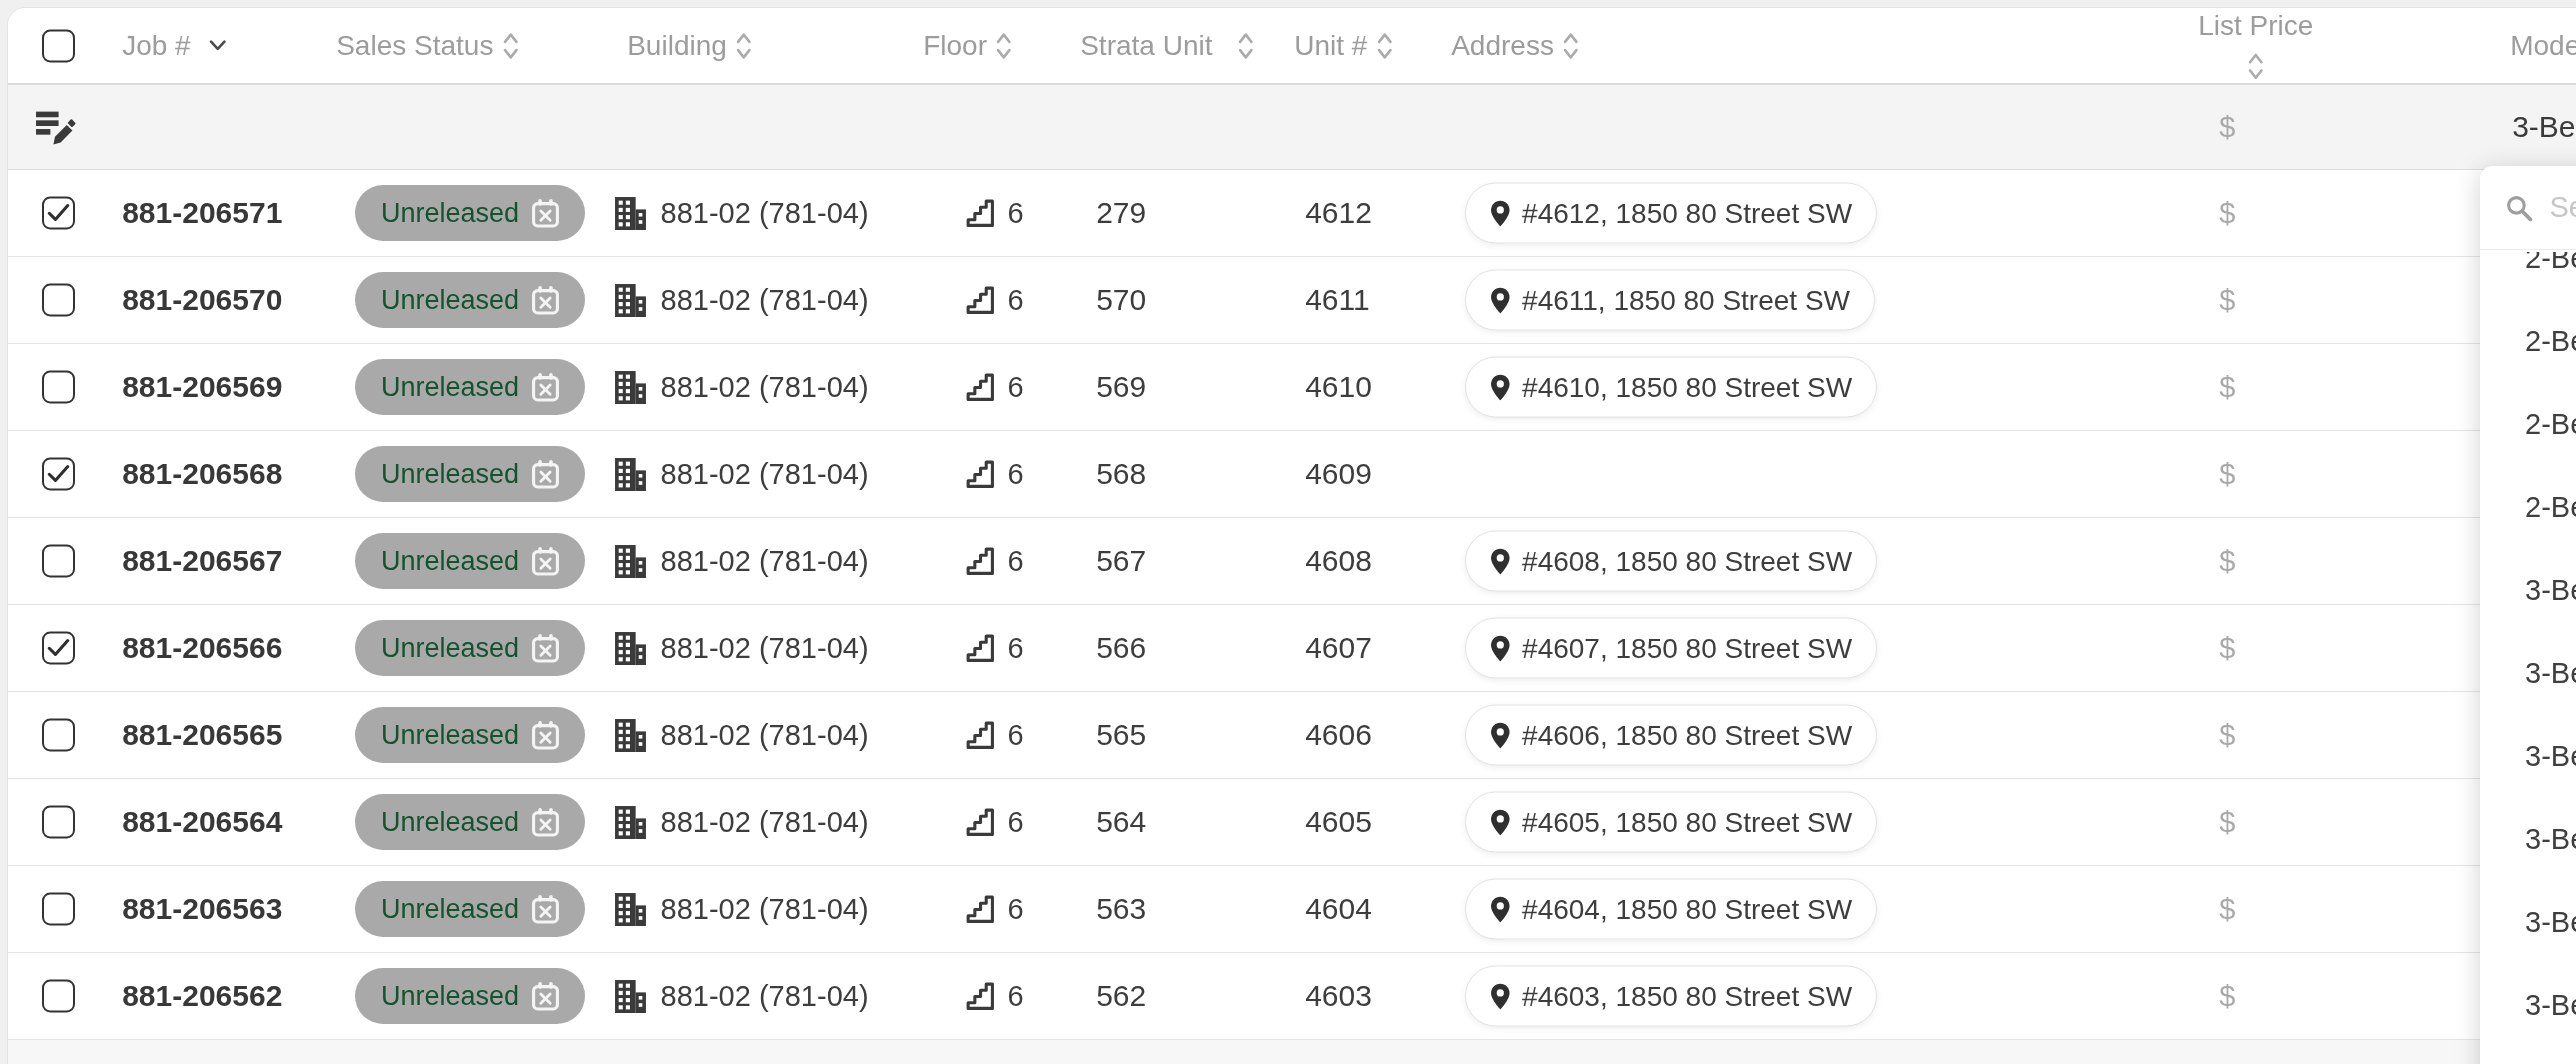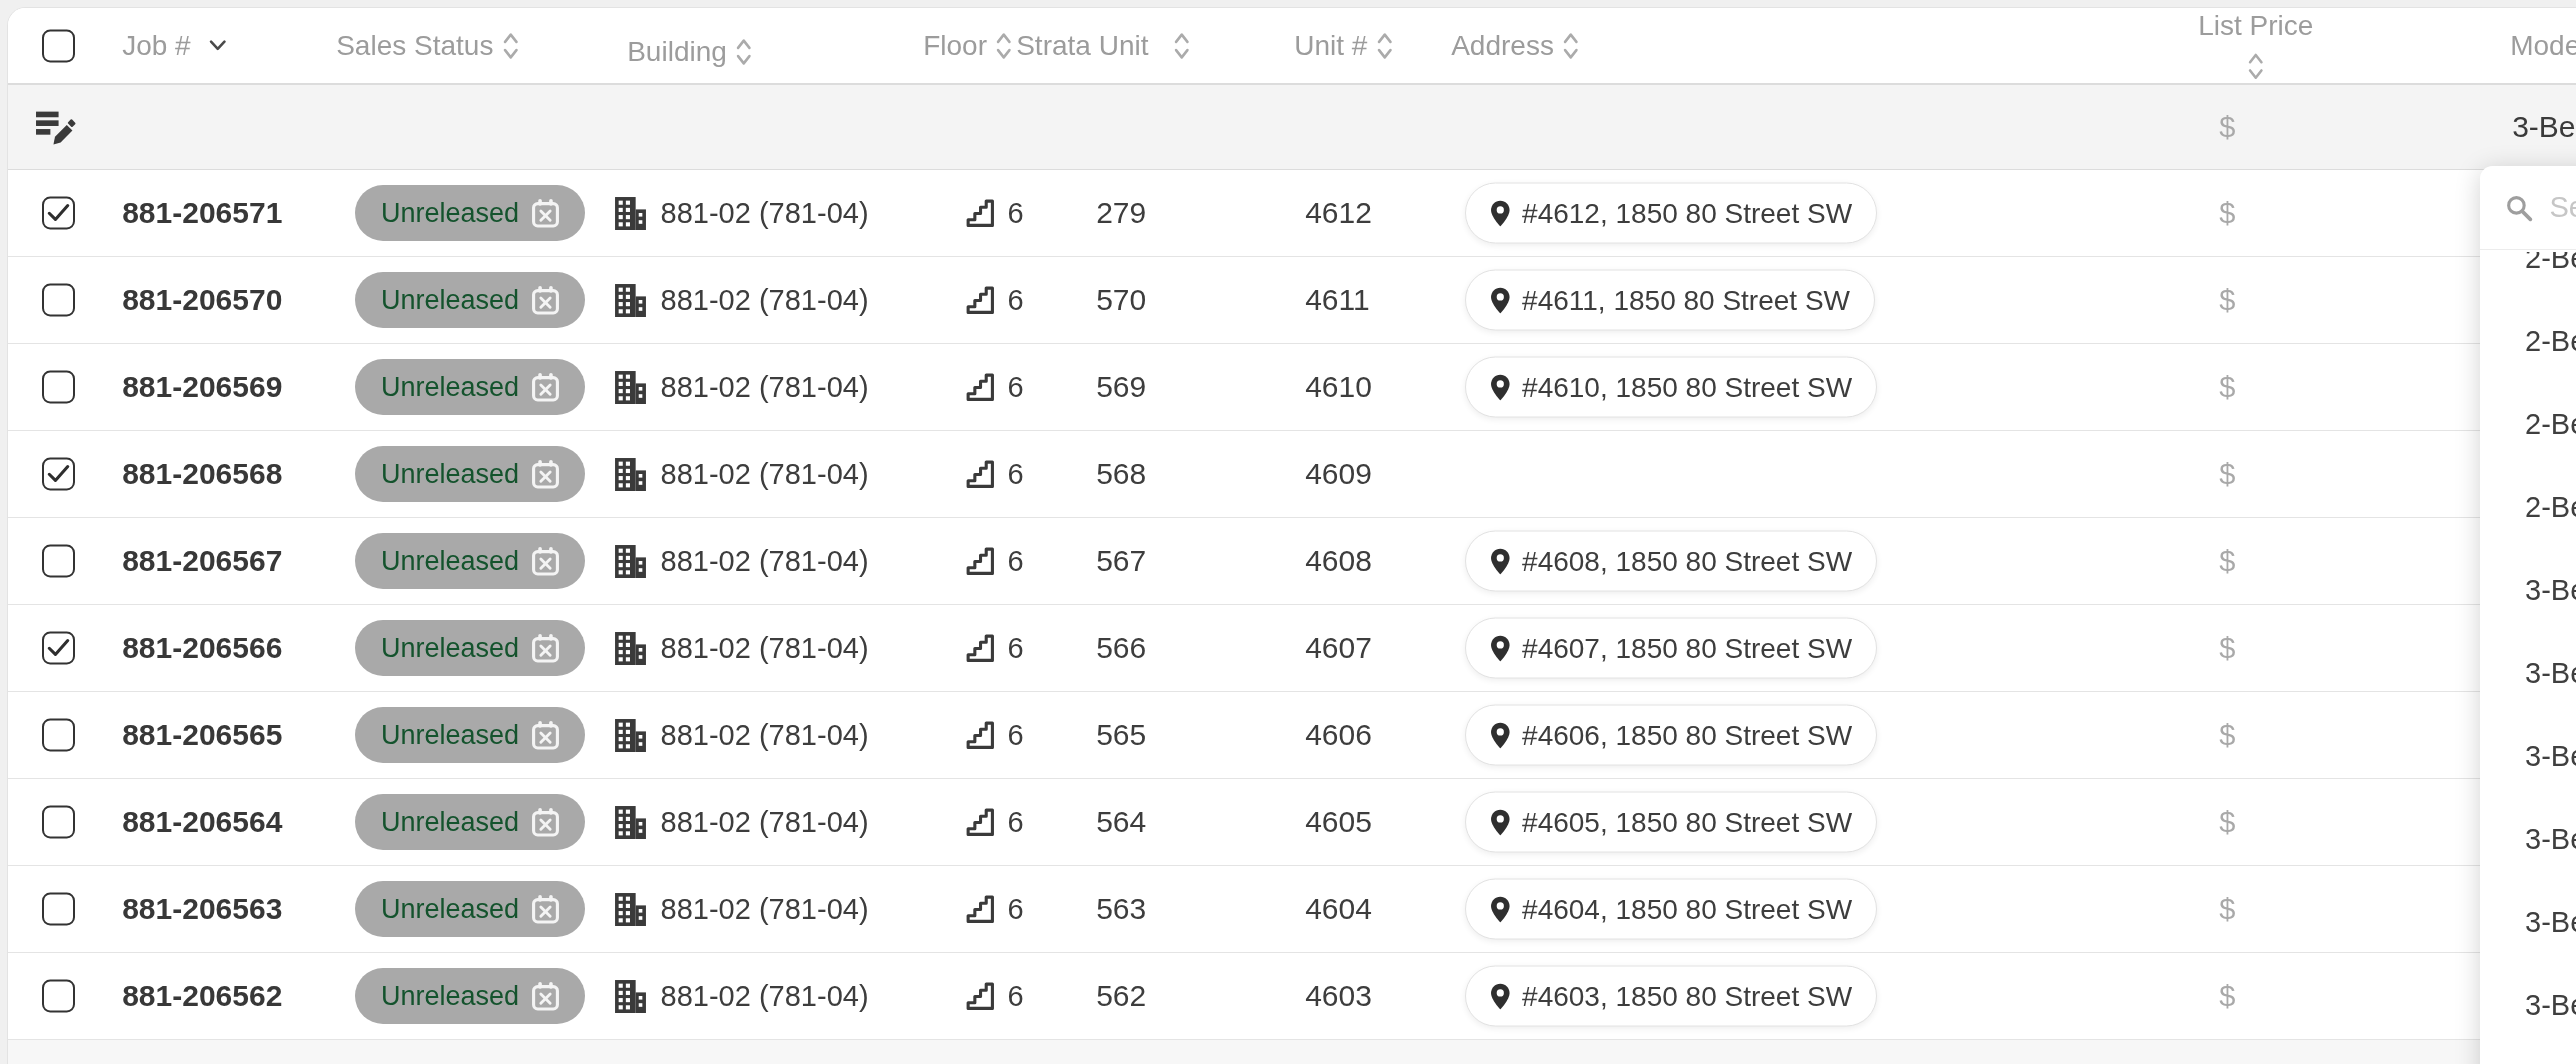--- a/index.html
+++ b/index.html
@@ -28,22 +28,22 @@
   .c-job      { left: 114px; font-size: 30px; font-weight: 600; color: #383838; }
   .c-status   { left: 347px; }
   .c-building { left: 606px; gap: 13.4px; font-size: 29px; }
   .c-floor    { left: 956px; gap: 12.4px; font-size: 29px; }
   .c-strata   { left: 1054px; width: 118px; justify-content: center; font-size: 30px; }
   .c-unit     { left: 1297px; font-size: 30px; }
   .c-address  { left: 1457px; }
   .c-price    { left: 2211px; font-size: 29px; color: #a9a9a9; }
   
   .hcell { position: absolute; top: 50%; transform: translateY(-50%); display: flex; align-items: center; gap: 9.3px; font-size: 28px; color: #9c9c9c; white-space: nowrap; cursor: pointer; }
-  .h-job { left: 114px; gap: 18px; } .h-status { left: 328px; } .h-building { left: 619px; margin-top: 6px; }
-  .h-floor { left: 915px; } .h-strata { left: 1008px; gap: 26px; } .h-unit { left: 1286px; }
+  .h-job { left: 114px; gap: 18px; } .h-status { left: 328px; } .h-building { left: 619px; }
+  .h-floor { left: 915px; } .h-strata { left: 1072px; gap: 26px; } .h-unit { left: 1286px; }
   .h-address { left: 1443px; } .h-price { left: 2190px; flex-direction: column; } .h-model { left: 2502px; }
   
   .checkbox { width: 33px; height: 33px; border: 2.6px solid #333; border-radius: 8.2px; background: #fff; display: flex; align-items: center; justify-content: center; cursor: pointer; }
   .checkbox svg { display: none; }
   .checkbox.checked svg { display: block; }
   
   .badge { width: 230px; height: 56px; background: #a9a9a9; border-radius: 28px; color: #14532d; font-size: 27px; display: flex; align-items: center; justify-content: center; gap: 13.4px; }
   
   .chip { height: 61px; background: #fff; border: 1px solid #e2e2e2; border-radius: 31px; box-shadow: 0 2.1px 6.2px rgba(0,0,0,0.07); display: flex; align-items: center; padding: 0 24px; gap: 11.3px; font-size: 28px; color: #3d3d3d; cursor: pointer; justify-content: flex-end; }
   

